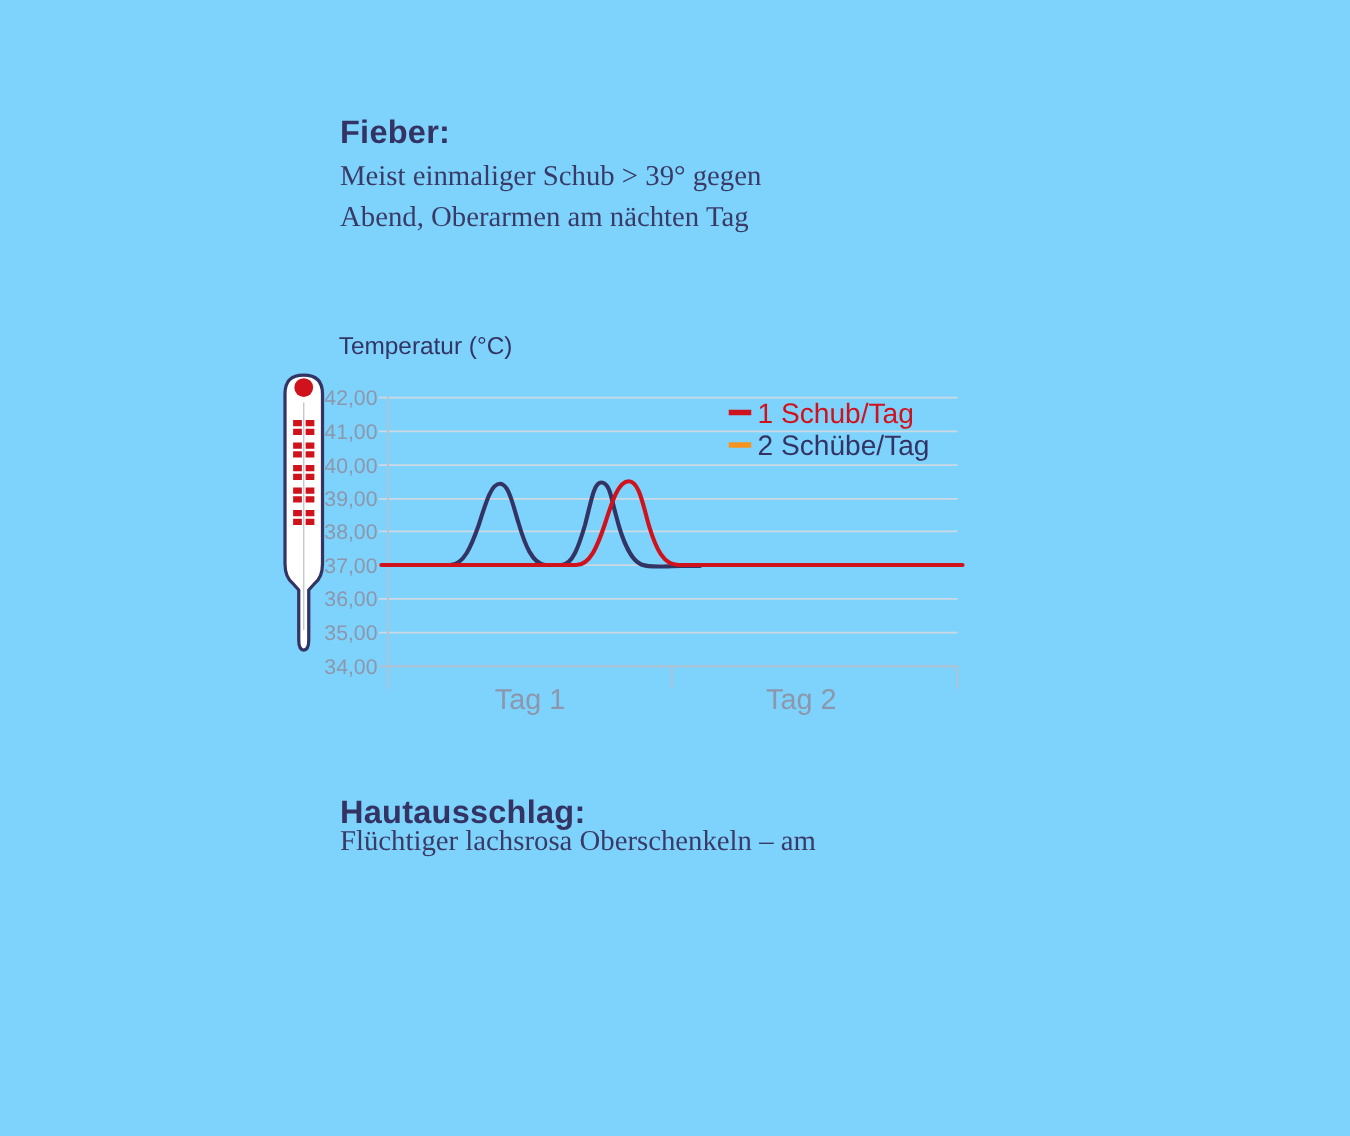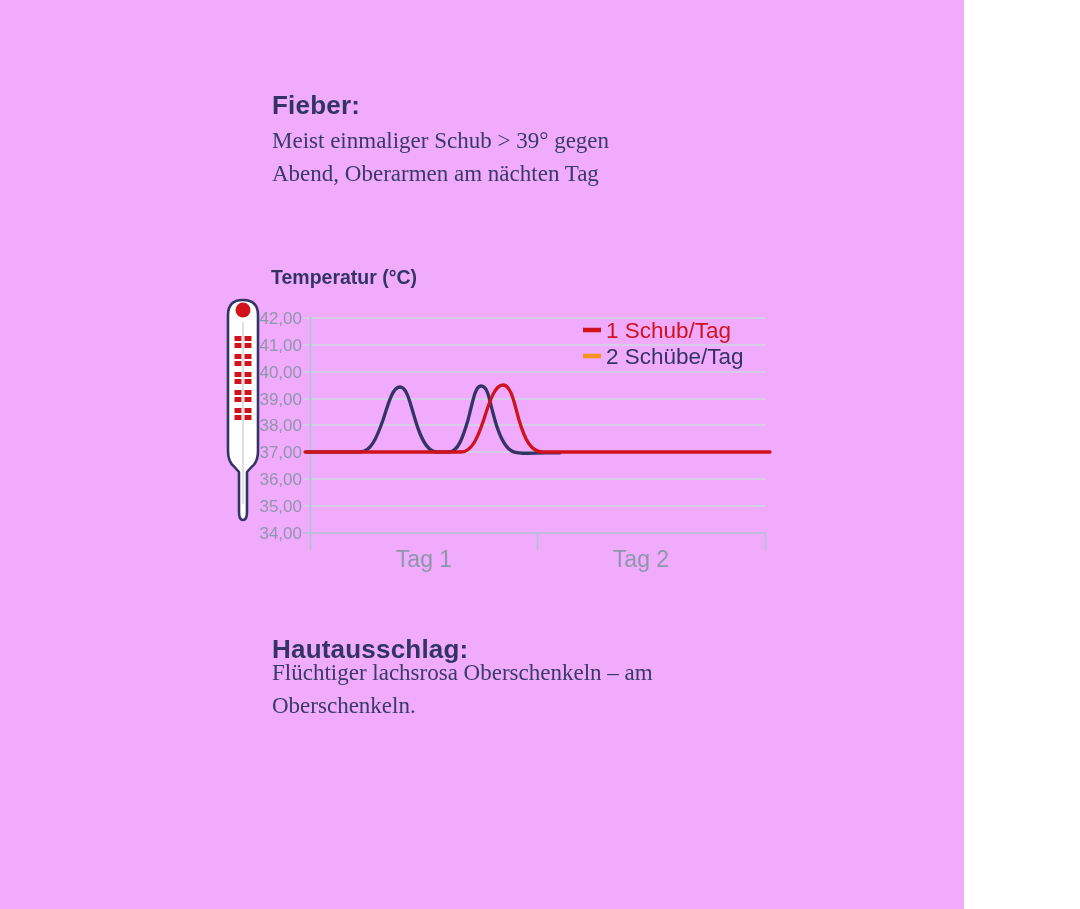--- a/index.html
+++ b/index.html
@@ -1,20 +1,20 @@
 <!DOCTYPE html>
 <html><head>
 <meta charset="utf-8">
 <style>
   html, body { margin: 0; padding: 0; background: #ffffff; }
   .page {
     position: relative;
-    width: 964px;
+    width: 1080px;
     height: 909px;
-    background: #f0abfc;
+    background: #7dd3fc;
     overflow: hidden;
     font-family: "Liberation Sans", "DejaVu Sans", sans-serif;
     color: #343464;
   }
   .heading {
     position: absolute;
     left: 272px;
     font-size: 26px;
     font-weight: bold;
     color: #343464;
@@ -32,21 +32,21 @@
   .para div { white-space: nowrap; }
   #fieber-heading { top: 90px; }
   #fieber-para { top: 125px; }
   #haut-heading { top: 634px; }
   #haut-para { top: 657px; }
   #chart-title {
     position: absolute;
     left: 271px;
     top: 266px;
     font-size: 19.5px;
-    font-weight: bold;
+    font-weight: normal;
     color: #343464;
     white-space: nowrap;
   }
   #thermometer { position: absolute; left: 225px; top: 296px; }
   #fever-chart { position: absolute; left: 260px; top: 300px; }
   svg text { font-family: "Liberation Sans", "DejaVu Sans", sans-serif; }
   .ytick { font-size: 17px; fill: #8e96ab; }
   .xcat  { font-size: 23px; fill: #8e96ab; }
   .legend-label-red  { font-size: 22.5px; fill: #d0121c; }
   .legend-label-navy { font-size: 22.5px; fill: #343464; }
@@ -134,16 +134,15 @@
       <text class="legend-label-navy" x="606" y="364">2 Schübe/Tag</text>
     </g>
 
     <text class="xcat" x="424" y="567" text-anchor="middle">Tag 1</text>
     <text class="xcat" x="641" y="567" text-anchor="middle">Tag 2</text>
   </svg>
 
   <div class="heading" id="haut-heading">Hautausschlag:</div>
   <div class="para" id="haut-para">
     <div>Flüchtiger lachsrosa Oberschenkeln – am</div>
-    <div>Oberschenkeln.</div>
   </div>
 
 </div>
 
 </body></html>

